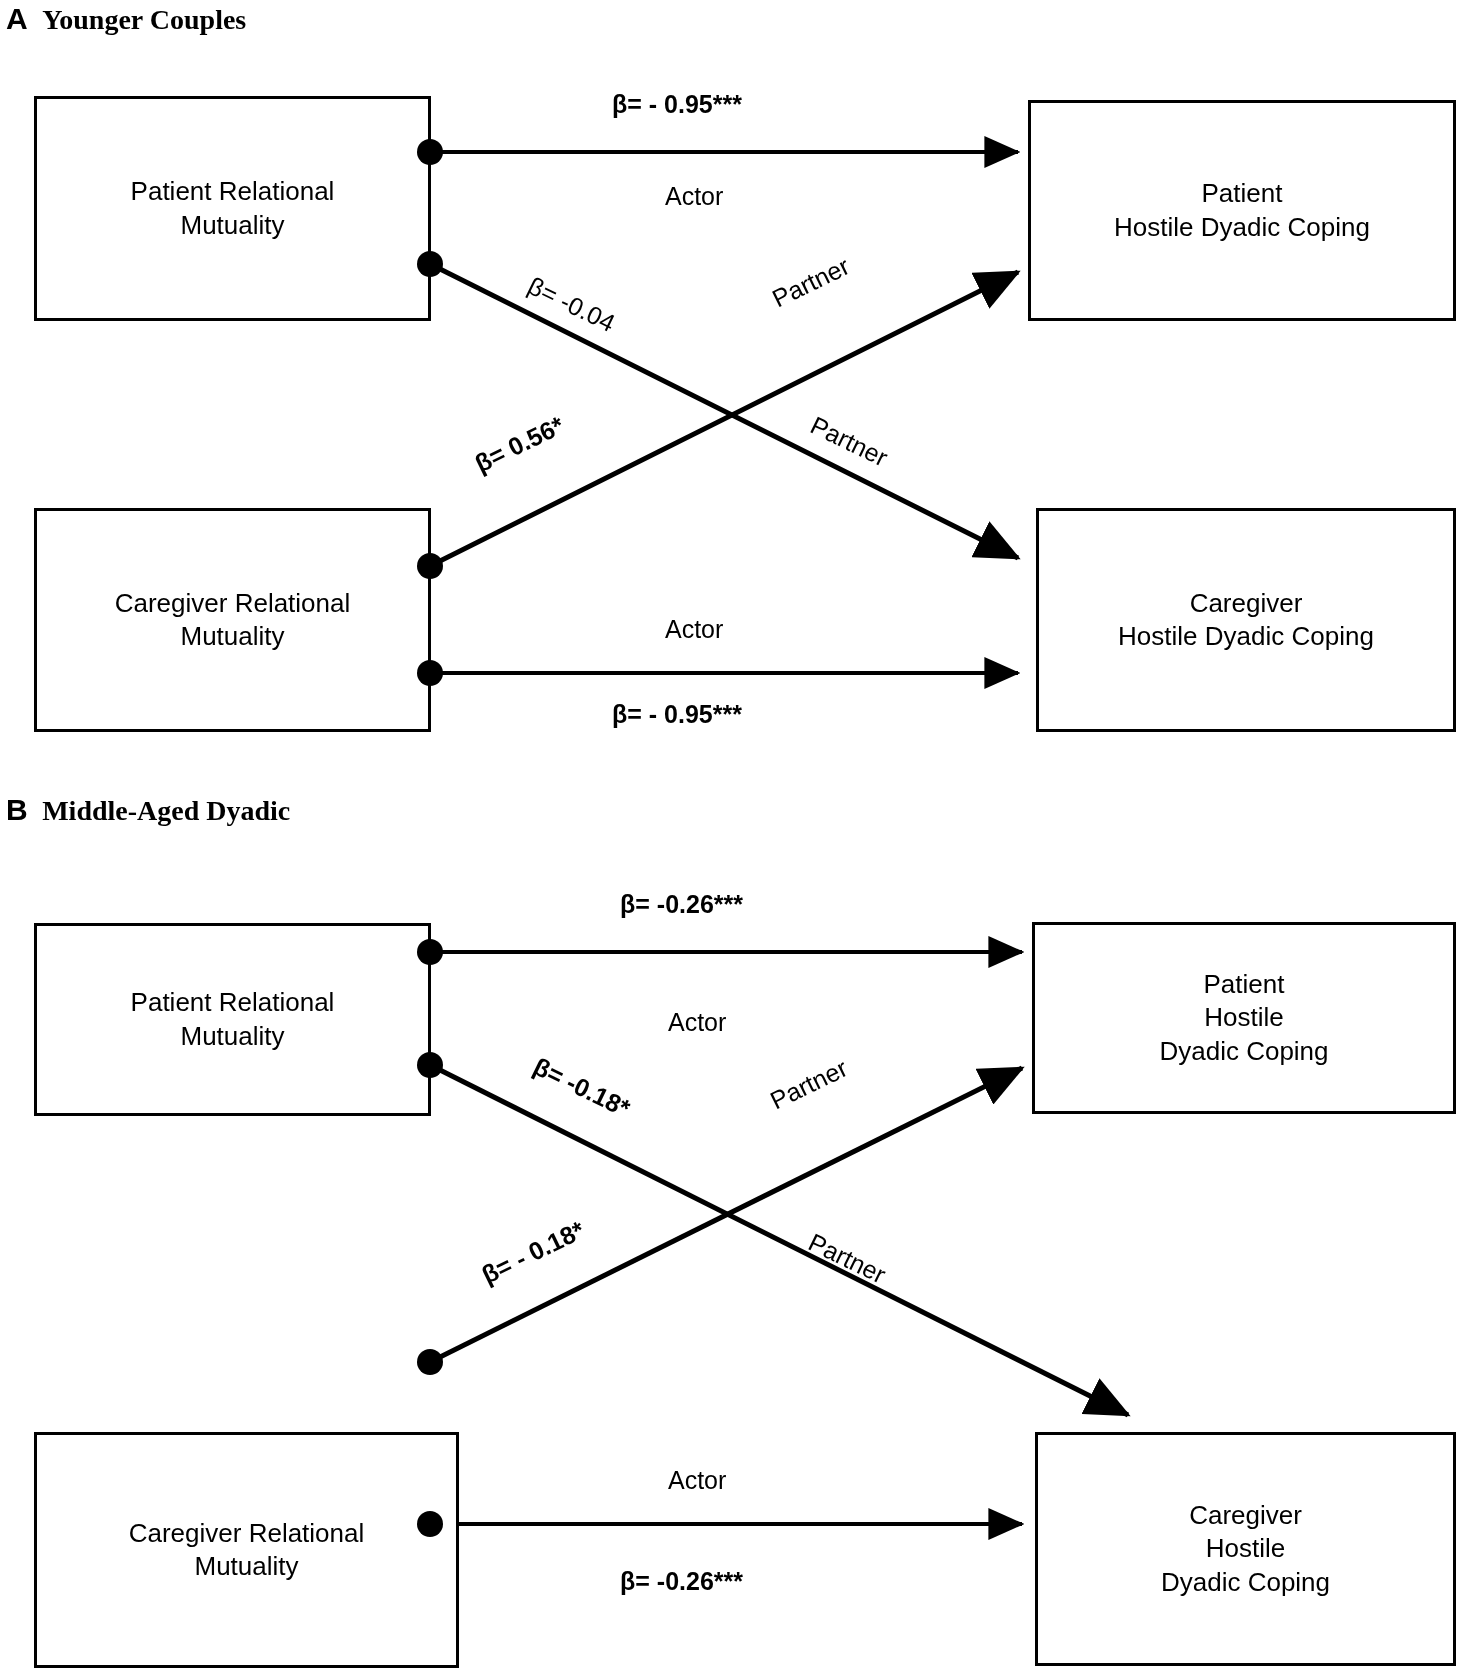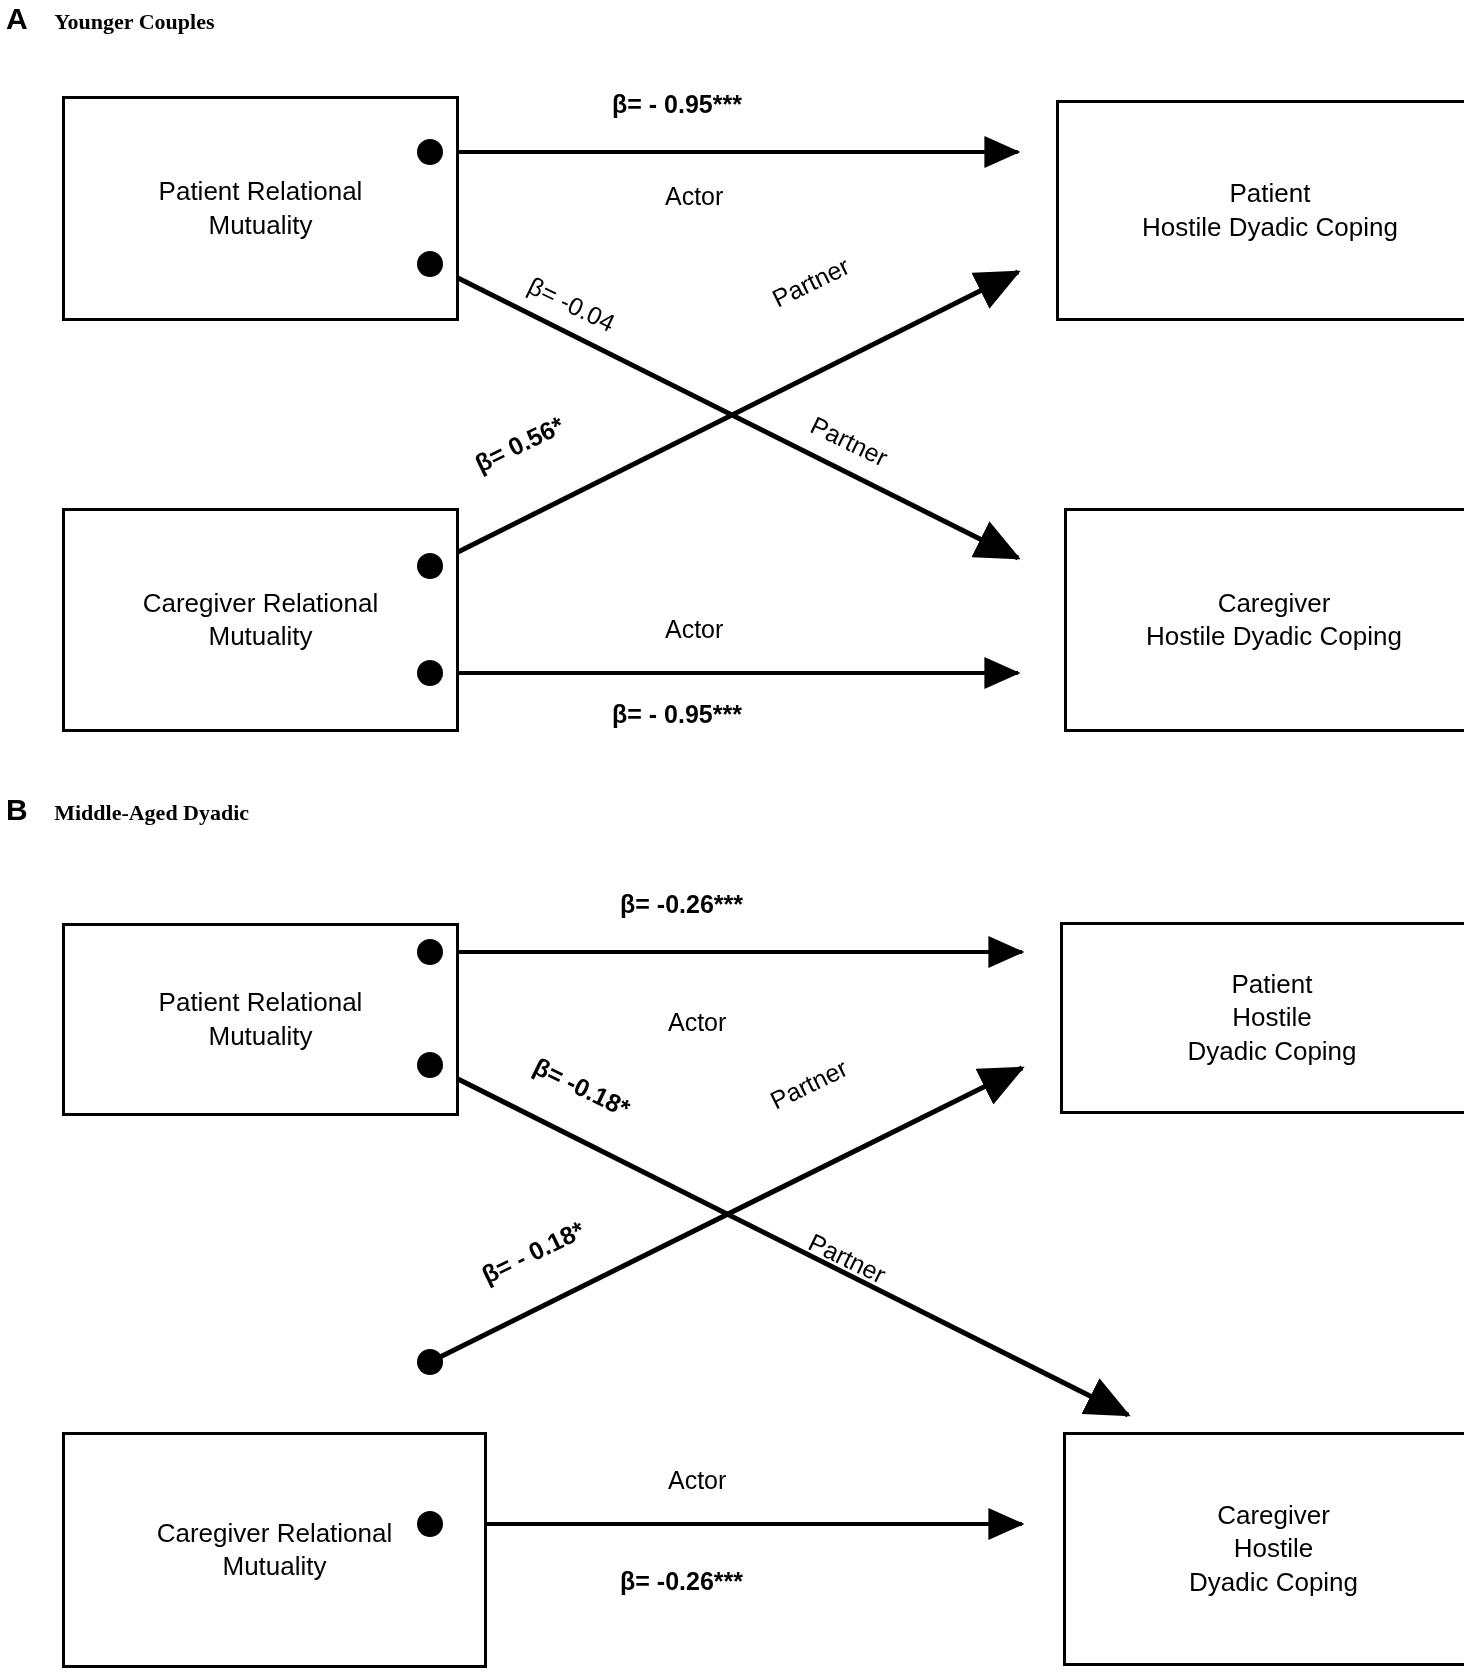--- a/index.html
+++ b/index.html
@@ -29,38 +29,37 @@
   }
   .panel-letter {
     font-family: "Liberation Sans", sans-serif;
     font-weight: bold;
     font-size: 30px;
     letter-spacing: 0.5px;
   }
   .panel-title {
     font-family: "Liberation Serif", serif;
     font-weight: bold;
-    font-size: 22px;
-    margin-left: 26px;
+    font-size: 28px;
+    margin-left: 14px;
   }
   .node-box {
     position: absolute;
     box-sizing: border-box;
     border: 3px solid #000000;
     background: #ffffff;
     display: flex;
     align-items: center;
     justify-content: center;
     text-align: center;
     font-family: "Liberation Sans", sans-serif;
     font-size: 26px;
     font-weight: normal;
     line-height: 1.28;
     color: #000000;
-    margin-left: 28px;
   }
   .node-box .lines { padding: 0 10px; }
   .dot {
     position: absolute;
     width: 26px;
     height: 26px;
     border-radius: 50%;
     background: #000000;
   }
   .path-label {

